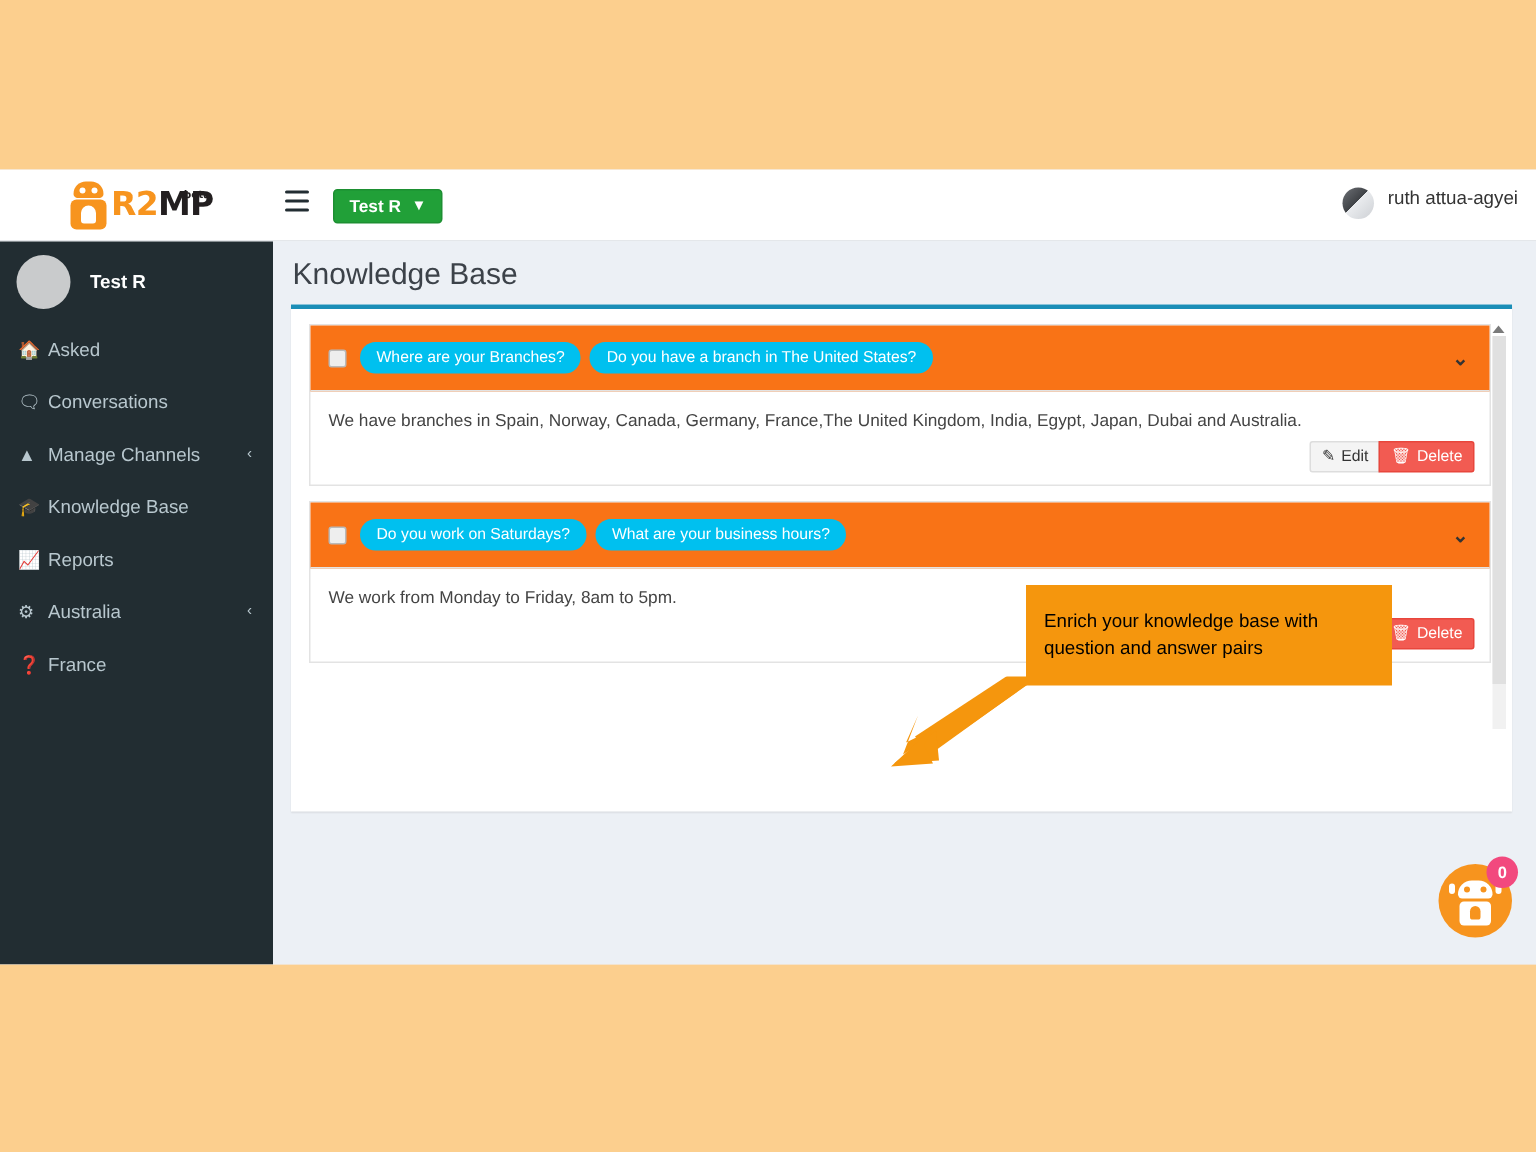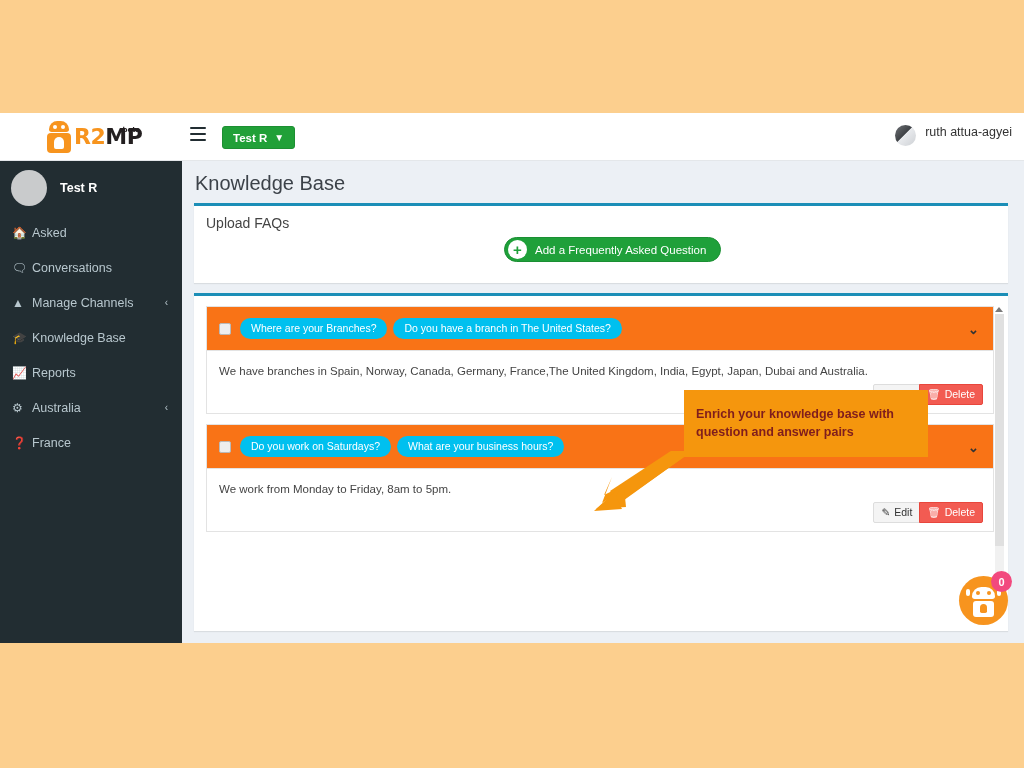--- a/index.html
+++ b/index.html
@@ -427,23 +427,23 @@
   }
 
   
   #callout {
     position: absolute;
     left: 684px;
     top: 277px;
     width: 244px;
     height: 67px;
     background: #f5960d;
-    color: #7f1d1d;
+    color: #000000;
     font-size: 12.5px;
-    font-weight: bold;
+    font-weight: normal;
     line-height: 1.45;
     padding: 15px 15px 0 12px;
     box-sizing: border-box;
     z-index: 40;
   }
   #callout-arrow {
     position: absolute;
     left: 586px;
     top: 338px;
     width: 110px;
@@ -599,29 +599,20 @@
       <span class="nav-label">France</span>
     </div>
   </div>
 
   <div id="content">
 
     <div id="content-header">
       <h1 id="page-title">Knowledge Base</h1>
     </div>
 
-    <div class="box">
-      <div class="box-header">Upload FAQs</div>
-      <div class="box-body-upload">
-        <div id="add-faq-btn">
-          <span class="plus">+</span>
-          <span class="label">Add a Frequently Asked Question</span>
-        </div>
-      </div>
-    </div>
 
     <div class="box" id="faq-box">
 
       <div id="faq-list">
 
         <div class="faq-item">
           <div class="faq-q-row">
             <div class="faq-check"></div>
             <span class="q-tag">Where are your Branches?</span>
             <span class="q-tag">Do you have a branch in The United States?</span>

